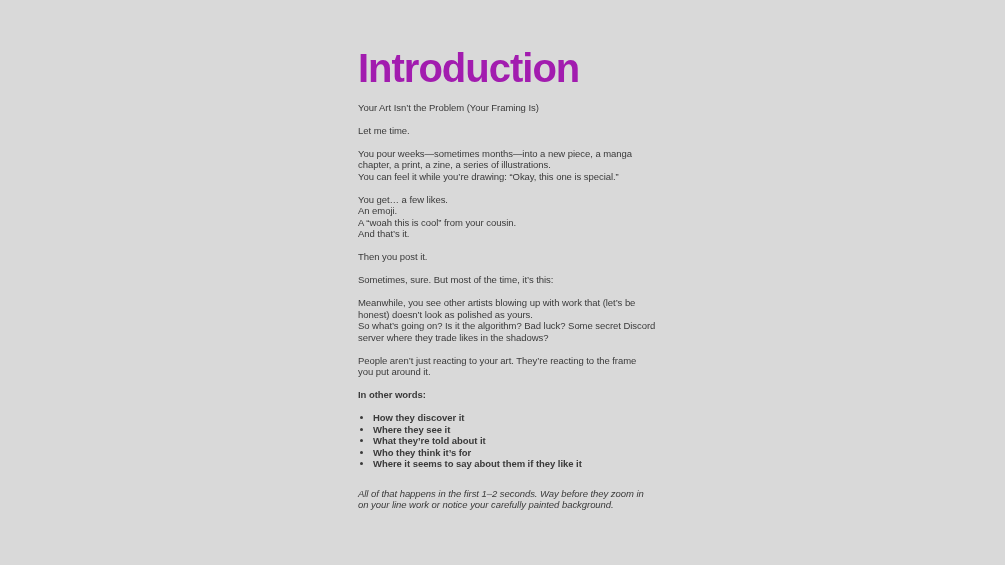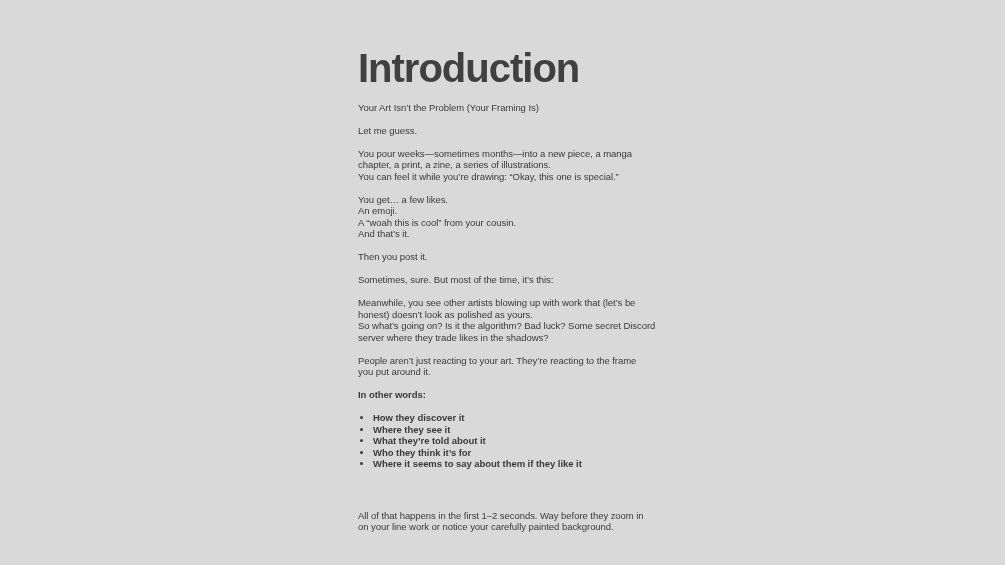--- a/index.html
+++ b/index.html
@@ -26,40 +26,40 @@
     line-height: 44px;
     font-weight: bold;
     letter-spacing: -1px;
     white-space: nowrap;
   }
   p.doc-line, p.doc-block {
     margin: 11.5px 0 0 0;
     white-space: nowrap;
   }
   p.doc-block.bold { font-weight: bold; }
-  p.doc-block.gap-large { margin-top: 40px; }
+  p.doc-block.gap-large { margin-top: 18px; font-style: italic; }
   ul.bullet-list {
     margin: 11.5px 0 0 0;
     padding: 0 0 0 15px;
     list-style-type: disc;
     font-weight: bold;
   }
   ul.bullet-list li {
     white-space: nowrap;
     line-height: 11.5px;
   }
 </style>
 </head>
 <body style="background: rgb(217, 217, 217);">
 
 <div class="doc" style="color: rgb(58, 58, 58);">
-  <h1 class="doc-title" style="color: #404040;">Introduction</h1>
+  <h1 class="doc-title" style="color: #a21caf;">Introduction</h1>
   <p class="doc-line">Your Art Isn’t the Problem (Your Framing Is)</p>
   <div id="doc-body">
-      <p class="doc-block">Let me guess.</p>
+      <p class="doc-block">Let me time.</p>
       <p class="doc-block">You pour weeks—sometimes months—into a new piece, a manga<br>chapter, a print, a zine, a series of illustrations.<br>You can feel it while you’re drawing: “Okay, this one is special.”</p>
       <p class="doc-block">You get… a few likes.<br>An emoji.<br>A “woah this is cool” from your cousin.<br>And that’s it.</p>
       <p class="doc-block">Then you post it.</p>
       <p class="doc-block">Sometimes, sure. But most of the time, it’s this:</p>
       <p class="doc-block">Meanwhile, you see other artists blowing up with work that (let’s be<br>honest) doesn’t look as polished as yours.<br>So what’s going on? Is it the algorithm? Bad luck? Some secret Discord<br>server where they trade likes in the shadows?</p>
       <p class="doc-block">People aren’t just reacting to your art. They’re reacting to the frame<br>you put around it.</p>
       <p class="doc-block bold">In other words:</p>
       <ul class="bullet-list">
         <li>How they discover it</li>
         <li>Where they see it</li>

